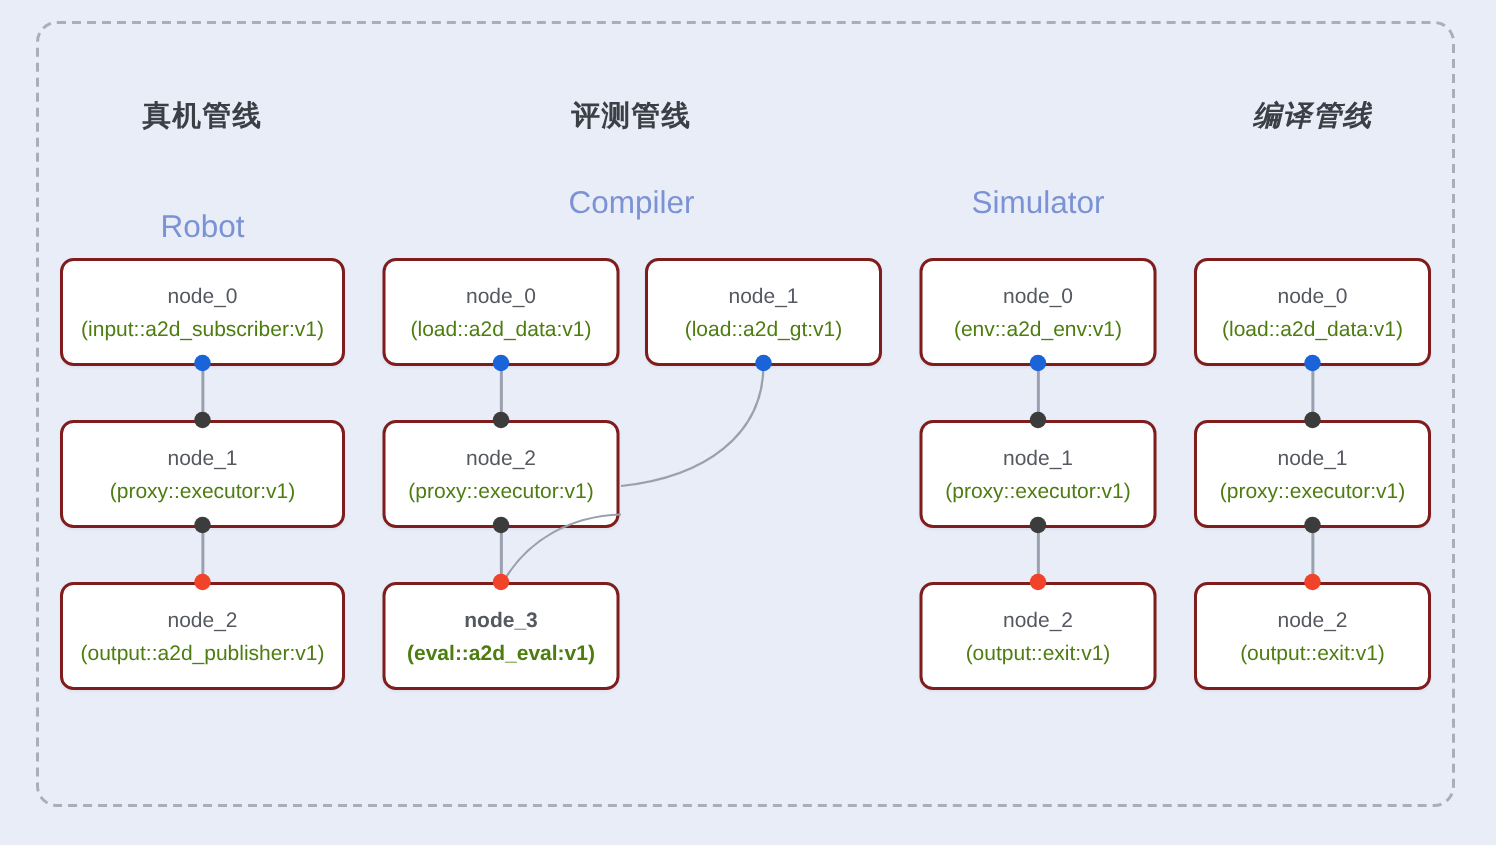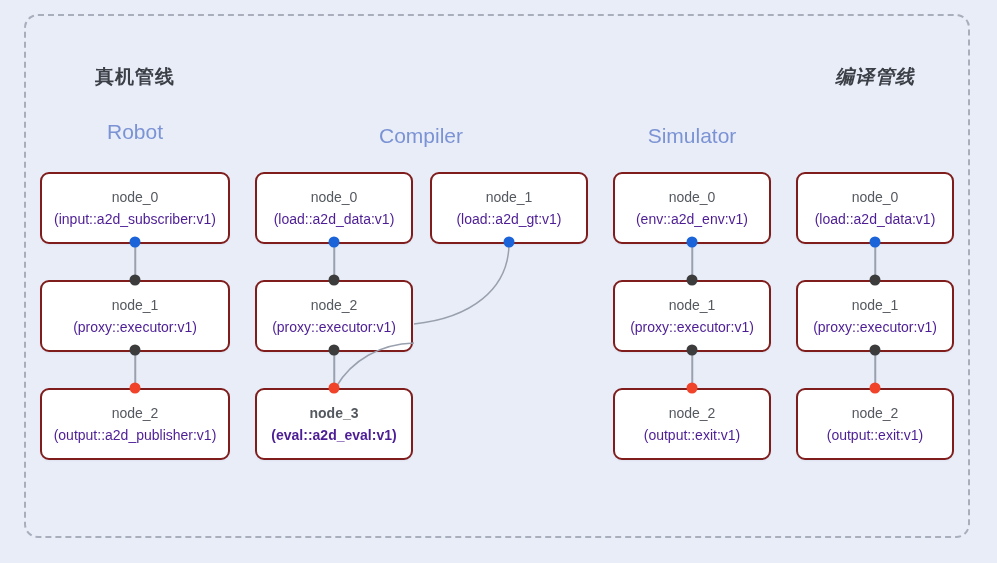--- a/index.html
+++ b/index.html
@@ -68,21 +68,21 @@
     text-align: center;
   }
   .node-id {
     font-size: 14px;
     color: #54585f;
     line-height: 22px;
     white-space: nowrap;
   }
   .node-type {
     font-size: 14px;
-    color: #4c1d95;
+    color: #4d7c0f;
     line-height: 22px;
     white-space: nowrap;
   }
 
   
   .port {
     position: absolute;
     width: 11px;
     height: 11px;
     border-radius: 50%;
@@ -110,21 +110,21 @@
   }
 </style>
 </head>
 <body>
 
 <div id="canvas">
 
   <div class="dashed-frame"></div>
 
   <div class="col-title-cn" style="left:40px; top:64px; width:190px;">真机管线</div>
-  <div class="col-title-en" style="left:40px; top:120px; width:190px;">Robot</div>
+  <div class="col-title-en" style="left:40px; top:140px; width:190px;">Robot</div>
 
   <div class="node" style="left:40px; top:172px; width:190px; height:72px;">
     <div class="node-id">node_0</div>
     <div class="node-type">(input::a2d_subscriber:v1)</div>
   </div>
   <div class="node" style="left:40px; top:280px; width:190px; height:72px;">
     <div class="node-id">node_1</div>
     <div class="node-type">(proxy::executor:v1)</div>
   </div>
   <div class="node" style="left:40px; top:388px; width:190px; height:72px;">
@@ -133,20 +133,21 @@
   </div>
 
   <div class="edge-v" style="left:135px; top:242px; height:38px;"></div>
   <div class="edge-v" style="left:135px; top:350px; height:38px;"></div>
 
   <div class="port port-out" style="left:135px; top:242px;"></div>
   <div class="port port-in" style="left:135px; top:280px;"></div>
   <div class="port port-in" style="left:135px; top:350px;"></div>
   <div class="port port-term" style="left:135px; top:388px;"></div>
 
+  <div class="col-title-cn" style="left:326px; top:64px; width:190px;">评测管线</div>
   <div class="col-title-en" style="left:326px; top:124px; width:190px;">Compiler</div>
 
   <div class="node" style="left:255px; top:172px; width:158px; height:72px;">
     <div class="node-id">node_0</div>
     <div class="node-type">(load::a2d_data:v1)</div>
   </div>
   <div class="node" style="left:430px; top:172px; width:158px; height:72px;">
     <div class="node-id">node_1</div>
     <div class="node-type">(load::a2d_gt:v1)</div>
   </div>

